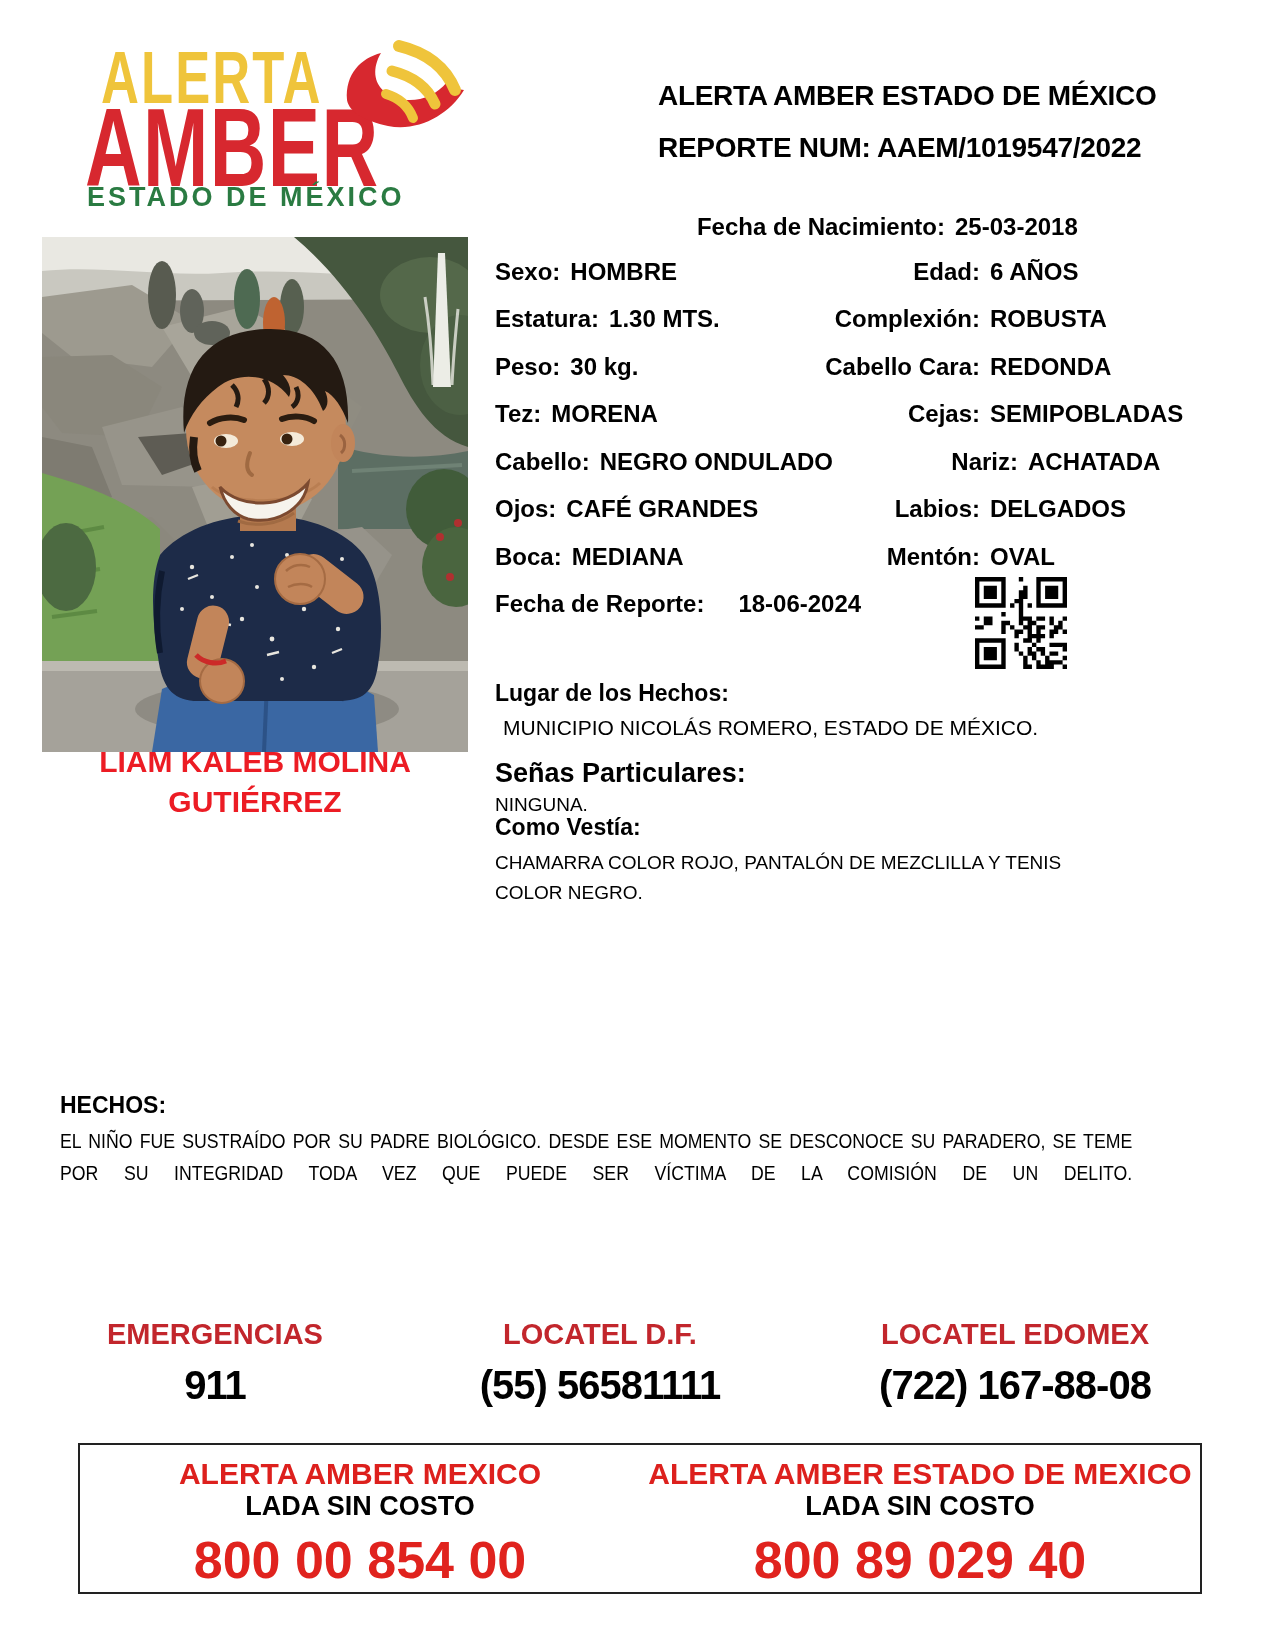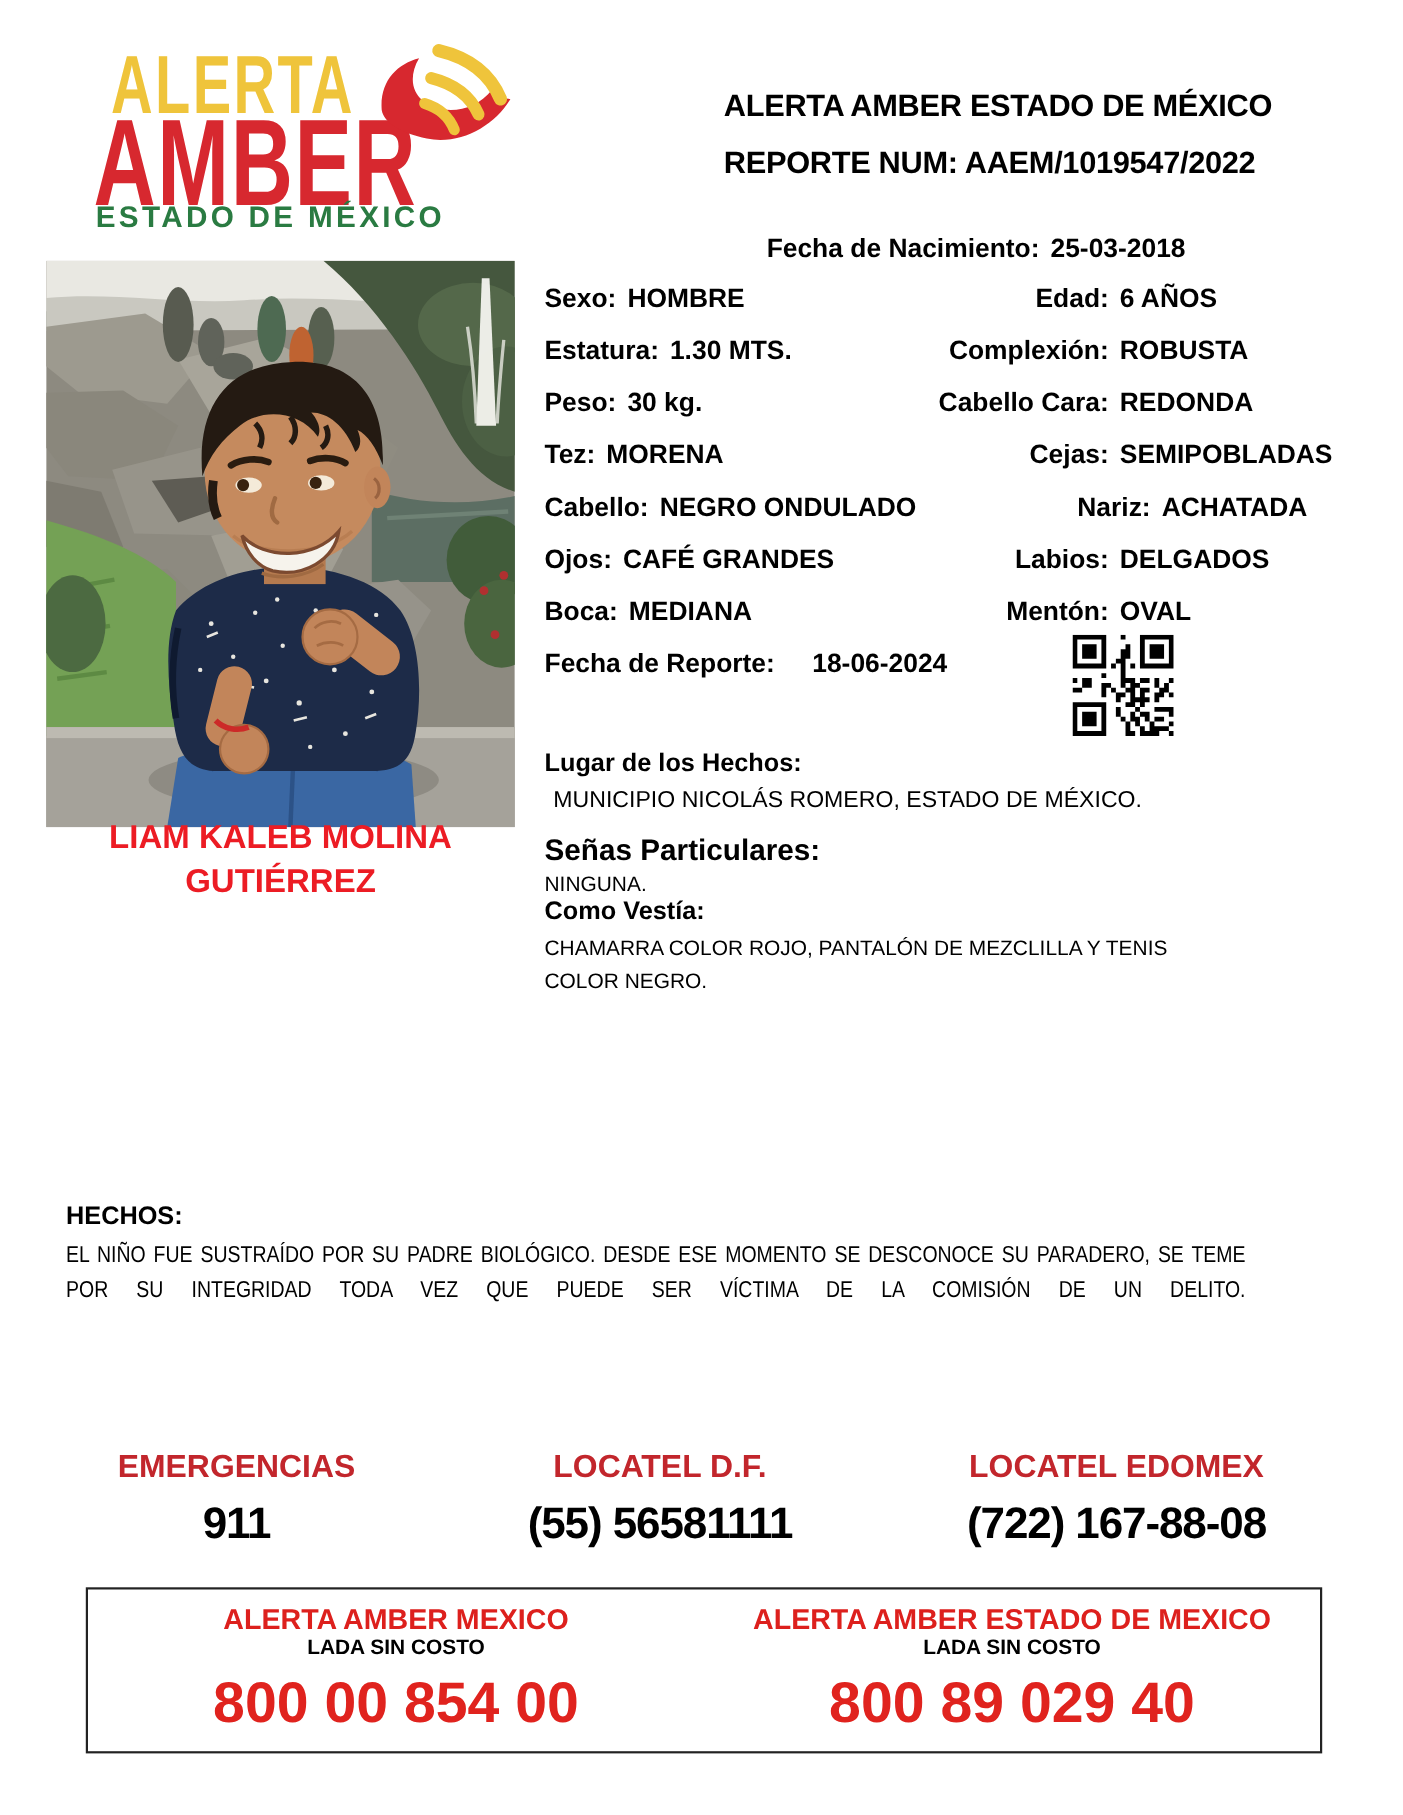--- a/index.html
+++ b/index.html
@@ -29,21 +29,21 @@
 
   .victim-name{position:absolute;left:55px;top:742px;width:400px;text-align:center;
                color:#ec1c24;font-weight:bold;font-size:30px;line-height:40px;}
 
   
   .fields{position:absolute;left:495px;top:206px;width:678px;font-weight:bold;
           font-size:24px;}
   .birth-row{height:42px;display:flex;align-items:center;}
   .birth-label{flex:0 0 450px;text-align:right;white-space:nowrap;}
   .birth-value{margin-left:10px;white-space:nowrap;}
-  .f-row{height:47.5px;display:flex;align-items:center;gap:28px;}
+  .f-row{height:47.5px;display:flex;align-items:center;}
   .f-left{flex:0 0 300px;display:flex;white-space:nowrap;}
   .f-lvalue{margin-left:10px;}
   .f-right{flex:1;display:flex;white-space:nowrap;}
   .f-rlabel{flex:0 0 185px;text-align:right;}
   .f-rvalue{margin-left:10px;}
   .date-row{height:47.5px;display:flex;align-items:center;white-space:nowrap;gap:20px;}
   .date-value{margin-left:14px;}
 
   .qr{position:absolute;left:975px;top:577px;width:92px;height:92px;}
 
@@ -70,22 +70,22 @@
   .contact{position:absolute;top:1318px;width:310px;text-align:center;}
   .contact-1{left:60px;} .contact-2{left:445px;} .contact-3{left:860px;}
   .contact-name{color:#c2262c;font-size:29px;font-weight:bold;white-space:nowrap;}
   .contact-number{color:#000;font-size:40px;font-weight:bold;margin-top:12px;
                   letter-spacing:-1px;white-space:nowrap;}
 
   
   .footer-box{position:absolute;left:78px;top:1443px;width:1124px;height:151px;
               border:2px solid #222;display:flex;box-sizing:border-box;}
   .fcol{flex:1;text-align:center;padding-top:12px;}
-  .fcol-title{color:#dd201d;font-size:26px;font-weight:bold;white-space:nowrap;}
-  .fcol-sub{color:#000;font-size:19px;font-weight:bold;line-height:1.15;}
+  .fcol-title{color:#dd201d;font-size:30px;font-weight:bold;white-space:nowrap;}
+  .fcol-sub{color:#000;font-size:27px;font-weight:bold;line-height:1.15;}
   .fcol-number{color:#e0231e;font-size:52px;font-weight:bold;margin-top:8px;
                white-space:nowrap;}
 </style>
 </head>
 <body>
 
 <div class="page">
 
   <div class="logo">
     <div class="logo-alerta">ALERTA</div>

